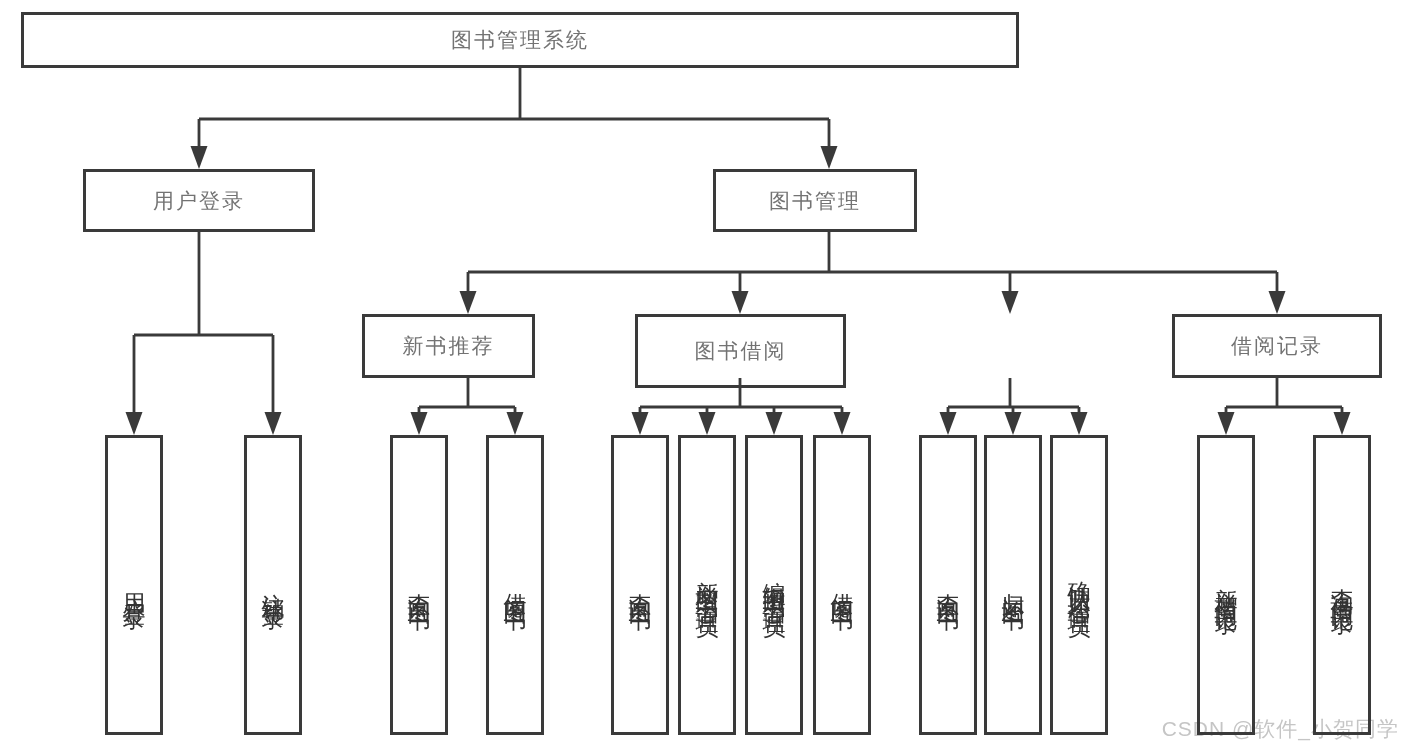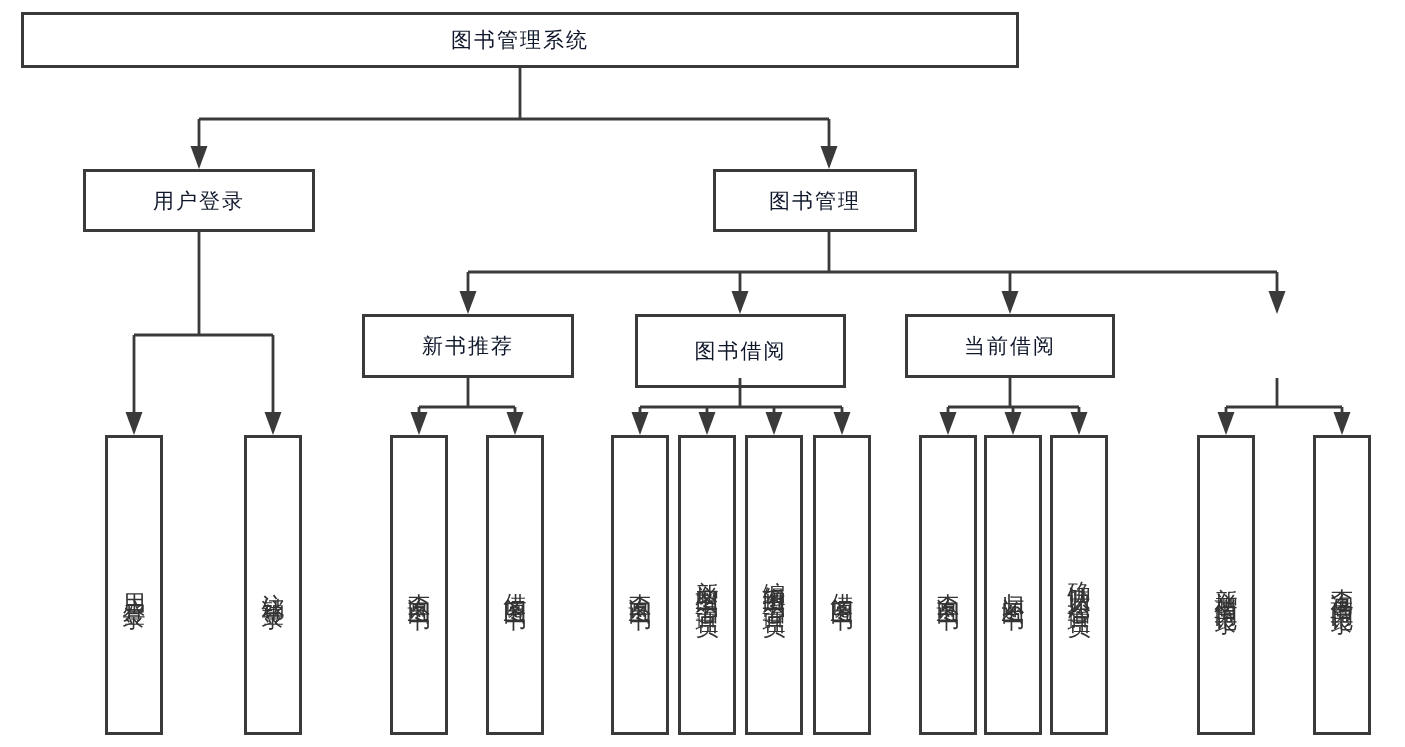--- a/index.html
+++ b/index.html
@@ -21,21 +21,21 @@
     z-index: 1;
   }
   .hbox {
     position: absolute;
     box-sizing: border-box;
     border: 3px solid #3a3a3a;
     background: transparent;
     display: flex;
     align-items: center;
     justify-content: center;
-    color: #0f172a;
+    color: #737373;
     font-size: 21px;
     letter-spacing: 2px;
     z-index: 2;
   }
   .vbox {
     position: absolute;
     box-sizing: border-box;
     border: 3px solid #3a3a3a;
     background: transparent;
     display: flex;
@@ -63,20 +63,21 @@
     font-size: 21px;
     letter-spacing: 1px;
     z-index: 0;
   }
 </style>
 </head>
 <body>
 
 <div class="canvas">
 
+  <div class="watermark">CSDN @软件_小贺同学</div>
 
   <svg class="connectors" width="1405" height="747" viewBox="0 0 1405 747" fill="none" stroke="#3a3a3a" stroke-width="2.8">
 
     <g>
       <path d="M520 68 V119 M199 119 H829 M199 119 V148 M829 119 V148"></path>
       <polygon fill="#3a3a3a" stroke="none" points="190.5,146 207.5,146 199,169"></polygon>
       <polygon fill="#3a3a3a" stroke="none" points="820.5,146 837.5,146 829,169"></polygon>
     </g>
 
     <g>
@@ -125,28 +126,28 @@
     <span>图书管理系统</span>
   </div>
 
   <div class="hbox" style="left:83px; top:169px; width:232px; height:63px;">
     <span>用户登录</span>
   </div>
   <div class="hbox" style="left:713px; top:169px; width:204px; height:63px;">
     <span>图书管理</span>
   </div>
 
-  <div class="hbox" style="left:362px; top:314px; width:212px; height:64px;">
+  <div class="hbox" style="left:362px; top:314px; width:173px; height:64px;">
     <span>新书推荐</span>
   </div>
   <div class="hbox" style="left:635px; top:314px; width:211px; height:74px;">
     <span>图书借阅</span>
   </div>
-  <div class="hbox" style="left:905px; top:314px; width:210px; height:64px;">
-    <span>当前借阅</span>
+  <div class="hbox" style="left:1172px; top:314px; width:210px; height:64px;">
+    <span>借阅记录</span>
   </div>
 
   <div class="vbox" style="left:105px;">
     <span class="vtext">用户登录</span>
   </div>
   <div class="vbox" style="left:244px;">
     <span class="vtext">注销登录</span>
   </div>
 
   <div class="vbox" style="left:390px;">

